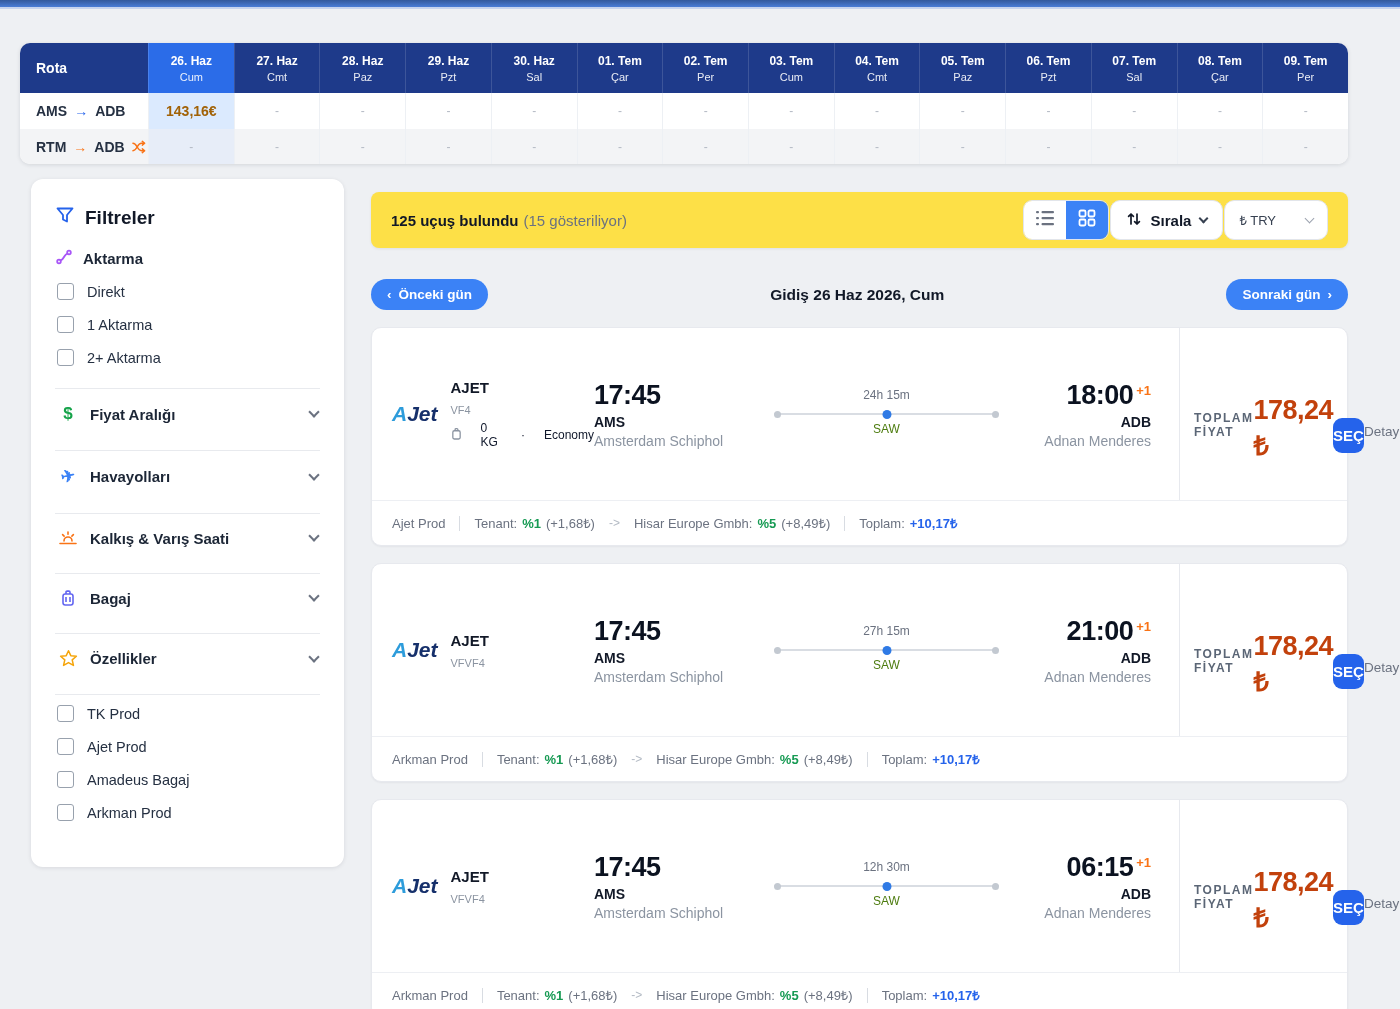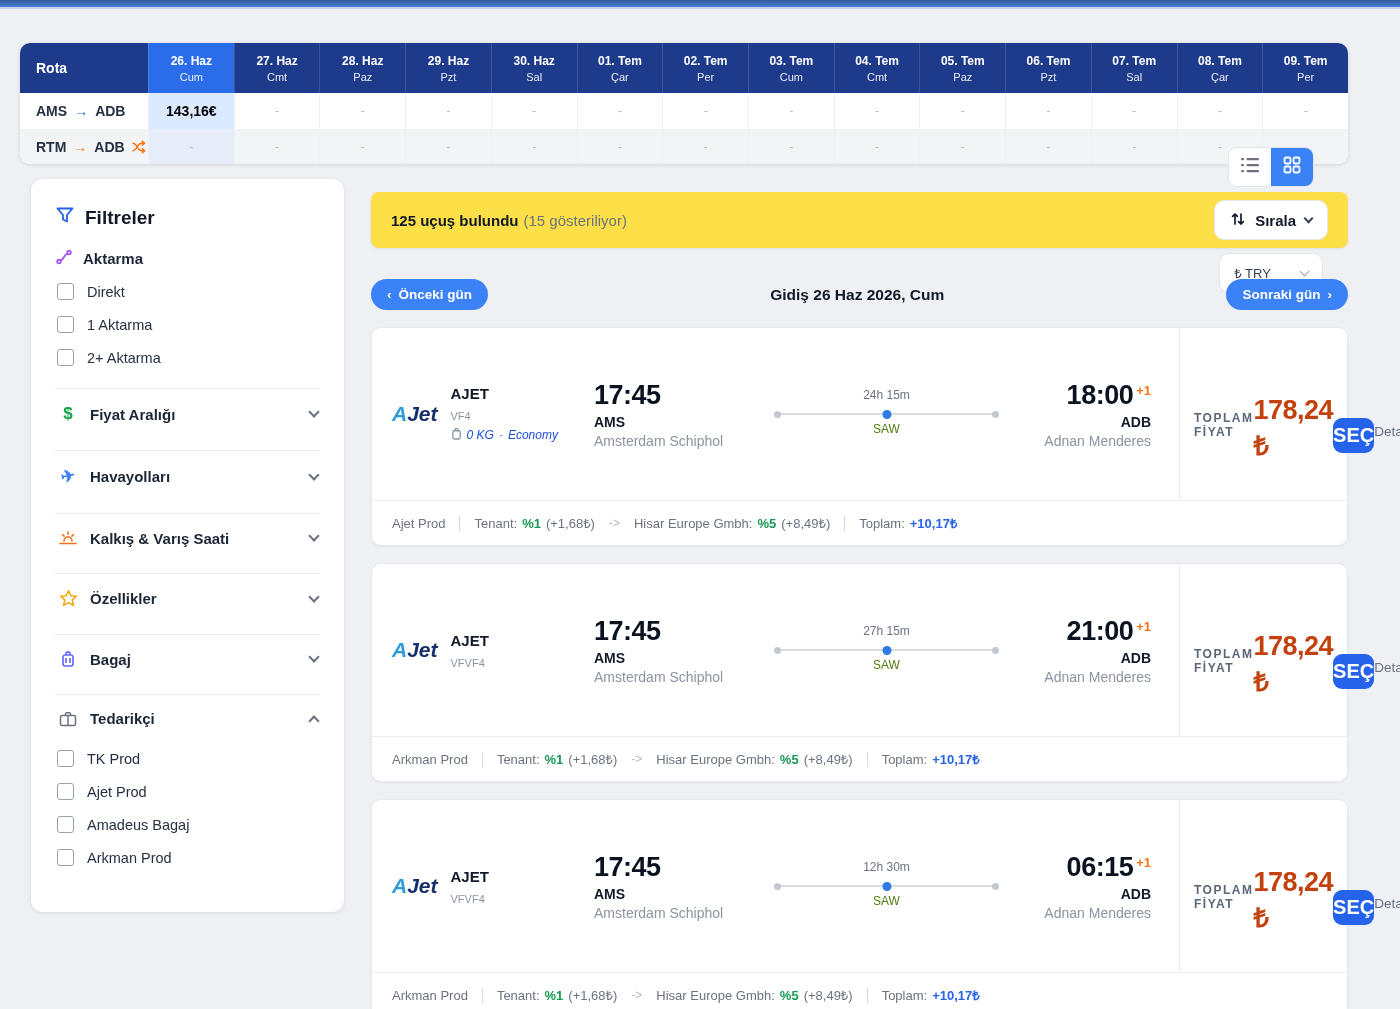--- a/index.html
+++ b/index.html
@@ -13,21 +13,21 @@
   .dt-row { display:grid; grid-template-columns:128px repeat(14,1fr); }
   .dt-head { background:#1e3a8a; color:#fff; height:50px; }
   .dt-head .cell { display:flex; flex-direction:column; align-items:center; justify-content:center; gap:3px; border-left:1px solid rgba(255,255,255,.14); cursor:pointer; }
   .dt-head .rota { align-items:flex-start; padding-left:16px; border-left:none; font-weight:700; font-size:14px; cursor:default; }
   .datecell.sel { background:#2b6ce8; }
   .dt-d { font-size:12px; font-weight:700; }
   .dt-w { font-size:11px; opacity:.9; }
   .dt-body1 { background:#fff; height:36px; }
   .dt-body2 { background:#f3f4f6; height:35px; }
   .dt-row .pricecell { display:flex; align-items:center; justify-content:center; font-size:12px; color:#b4bac4; border-left:1px solid #edf0f4; cursor:pointer; }
-  .pricecell.has-price { color:#000000; font-weight:700; font-size:14px; }
+  .pricecell.has-price { color:#a16207; font-weight:700; font-size:14px; }
   .dt-body1 .pricecell.sel { background:#dbeafe; }
   .dt-body2 .pricecell.sel { background:#e7edf8; }
   .routecell { display:flex; align-items:center; gap:7px; padding-left:16px; font-weight:700; font-size:14px; color:#253042; }
   .rc-arrow.blue { color:#2563eb; } .rc-arrow.orange { color:#f97316; }
 
   
   .cols { display:flex; gap:27px; margin-top:15px; align-items:flex-start;padding-left:11px; }
   .sidebar { width:313px; background:#fff; border-radius:12px; box-shadow:0 1px 4px rgba(16,24,40,.1); padding:26px 24px 30px; }
   .maincol { flex:1; min-width:0; }
 
@@ -44,21 +44,21 @@
   .chev { width:8px; height:8px; border-right:2px solid #6b7280; border-bottom:2px solid #6b7280; margin-left:auto; transform:rotate(45deg); margin-top:-4px; }
   .chev.up { transform:rotate(-135deg); margin-top:4px; }
   .ic-dollar { color:#16a34a; font-weight:700; font-size:17px; }
   .ic-plane { color:#3b82f6; font-size:17px; display:inline-block; transform:rotate(-12deg); }
   .fsec-opts { padding:2px 0 8px; }
 
   
   .toolbar { margin-top:13px; background:#fde047; border-radius:8px; height:56px; display:flex; align-items:center; padding:0 20px; box-shadow:0 1px 3px rgba(16,24,40,.07); }
   .results { font-size:15px; font-weight:700; color:#111827; }
   .results-note { font-weight:400; color:#6b7280; margin-left:5px; }
-  .tb-right { margin-left:auto; display:flex; gap:13px; align-items:center;flex-direction:column; }
+  .tb-right { margin-left:auto; display:flex; gap:1px; align-items:center; }
   .segmented { display:flex; border:1px solid #e2e5ea; border-radius:9px; overflow:hidden; height:40px; }
   .seg { width:42px; display:flex; align-items:center; justify-content:center; cursor:pointer; background:#fff; }
   .seg.active { background:#3b82f6; }
   .sortbtn { height:40px; border:1px solid #e2e5ea; border-radius:10px; background:#fff; display:flex; align-items:center; gap:9px; padding:0 15px; font-weight:700; font-size:15px; color:#111827; cursor:pointer; }
   .sm-chev { width:7px; height:7px; border-right:2px solid #374151; border-bottom:2px solid #374151; transform:rotate(45deg); margin-top:-4px; }
   .currency { height:40px; border:1px solid #e2e5ea; border-radius:10px; background:#fff; display:flex; align-items:center; padding:0 14px; font-size:13px; color:#374151; gap:30px; cursor:pointer; }
   .lt-chev { width:7px; height:7px; border-right:1.6px solid #9ca3af; border-bottom:1.6px solid #9ca3af; transform:rotate(45deg); margin-top:-4px; }
 
   
   .daynav { margin-top:31px; display:flex; align-items:center; }
@@ -66,38 +66,38 @@
   .daytitle { flex:1; text-align:center; font-weight:700; font-size:15.5px; color:#111827; }
 
   
   .fcard { margin-top:17px; background:#fff; border:1px solid #e7e9ee; border-radius:10px; box-shadow:0 1px 2px rgba(16,24,40,.05); }
   .fcard-main { display:flex; align-items:stretch; height:172px; }
   .fc-left { display:flex; align-items:center; gap:13px; padding-left:20px; width:222px; }
   .ajet-logo { font-style:italic; font-weight:800; font-size:21px; white-space:nowrap; }
   .ajet-a { color:#2d9cdb; } .ajet-rest { color:#16306b; }
   .fc-airline { font-size:15px; font-weight:800; color:#111827; }
   .fc-flightno { font-size:11px; color:#8b94a1; margin-top:8px; }
-  .fc-bag { display:flex; align-items:center; gap:5px; font-size:12px; color:#1d4ed8; margin-top:5px;font-style:italic; }
+  .fc-bag { display:flex; align-items:center; gap:19px; font-size:12px; color:#0f172a; margin-top:5px; }
   .fc-dep, .fc-arr { width:168px; display:flex; flex-direction:column; justify-content:center; }
   .fc-arr { width:150px; text-align:right; padding-right:28px; }
   .fc-time { font-size:27px; font-weight:800; color:#0b1220; letter-spacing:-.5px; }
   .fc-plus { color:#f97316; font-size:13px; font-weight:700; vertical-align:9px; letter-spacing:0; margin-left:3px; }
   .fc-code { font-size:14px; font-weight:700; color:#111827; margin-top:3px; }
   .fc-airport { font-size:14px; color:#8b94a1; margin-top:3px; }
   .fc-timeline { flex:1; position:relative; margin:0 30px 0 12px; display:flex; align-items:center; }
   .tl-line { height:2px; background:#d9dde3; width:100%; position:relative; border-radius:2px; }
   .tl-dot { width:7px; height:7px; border-radius:50%; background:#c3c9d1; position:absolute; top:-2.5px; }
   .tl-dot.l { left:0; } .tl-dot.r { right:0; }
   .tl-mid { width:9px; height:9px; background:#2f7ae5; border-radius:50%; position:absolute; left:50%; top:-3.5px; transform:translateX(-50%); }
   .tl-dur { position:absolute; top:-25px; left:50%; transform:translateX(-50%); font-size:12px; color:#6b7280; white-space:nowrap; }
   .tl-stop { position:absolute; top:9px; left:50%; transform:translateX(-50%); font-size:12px; font-weight:400; color:#4d7c0f; }
   .fc-price { width:168px; border-left:1px solid #e7e9ee; display:flex; align-items:center; padding:22px 14px 0; }
   .fp-label { font-size:12px; color:#5b6676; letter-spacing:1.5px; font-weight:600; }
   .fp-amount { font-size:27px; font-weight:800; color:#c2410c; margin-top:7px; letter-spacing:-.5px; }
-  .fp-btn { margin-top:21px; background:#2563eb; color:#fff; font-weight:700; font-size:20px; border:none; border-radius:9px; width:126px; height:35px; font-family:inherit; cursor:pointer; }
+  .fp-btn { margin-top:21px; background:#2563eb; color:#fff; font-weight:700; font-size:15px; border:none; border-radius:9px; width:126px; height:35px; font-family:inherit; cursor:pointer; }
   .fp-details { margin-top:13px; color:#6b7280; font-size:13.5px; display:flex; gap:7px; align-items:center; cursor:pointer; }
   .dt-chev { width:7px; height:7px; border-right:1.8px solid #6b7280; border-bottom:1.8px solid #6b7280; transform:rotate(45deg); margin-top:-4px; }
   .fcard-footer { border-top:1px solid #edeff3; display:flex; align-items:center; gap:14px; padding:13px 20px; font-size:13px; color:#6b7280; }
   .vsep { width:1px; height:15px; background:#d8dce2; }
   .pct { color:#169a53; font-weight:700; }
   .farrow { color:#b3bac4; font-size:12px; }
   .ftotal { color:#2563eb; font-weight:700; }
   .fgroup { display:flex; gap:5px; align-items:center; white-space:nowrap; }
 </style>
 </head>
@@ -280,53 +280,42 @@
                   <path d="M15.4 5.6 L13.9 7.1"></path>
                 </svg>
               </span>
               <span>Kalkış &amp; Varış Saati</span>
               <span class="chev "></span>
             </div>
           </div>
           <div class="fsection">
             <div class="fsec-head">
               <span class="fsec-ic">
-                <svg width="19" height="19" viewBox="0 0 20 20" fill="none" stroke="#f5a50b" stroke-width="1.6" stroke-linejoin="round">
-                  <path d="M10 1.8 L12.4 7 L18.3 7.6 L13.9 11.5 L15.2 17.3 L10 14.3 L4.8 17.3 L6.1 11.5 L1.7 7.6 L7.6 7 Z"></path>
-                </svg>
-              </span>
-              <span>Özellikler</span>
-              <span class="chev "></span>
-            </div>
-          </div>
-          <div class="fsection">
-            <div class="fsec-head">
-              <span class="fsec-ic">
                 <svg width="16" height="18" viewBox="0 0 16 18" fill="none" stroke="#6366f1" stroke-width="1.6">
                   <rect x="3" y="5" width="10" height="11" rx="2.2"></rect>
                   <path d="M6 5 V3.2 a1.1 1.1 0 0 1 1.1-1.1 h1.8 a1.1 1.1 0 0 1 1.1 1.1 V5"></path>
                   <path d="M6 8 V13 M10 8 V13"></path>
                 </svg>
               </span>
               <span>Bagaj</span>
               <span class="chev "></span>
             </div>
           </div>
           <div class="fsection">
             <div class="fsec-head">
               <span class="fsec-ic">
-                <svg width="18" height="16" viewBox="0 0 18 16" fill="none" stroke="#6b7280" stroke-width="1.5">
-                  <rect x="1.5" y="4.5" width="15" height="10" rx="1.6"></rect>
-                  <path d="M6.5 4.5 V3 a1.2 1.2 0 0 1 1.2-1.2 h2.6 a1.2 1.2 0 0 1 1.2 1.2 V4.5"></path>
-                  <path d="M9 4.5 V14.5"></path>
+                <svg width="19" height="19" viewBox="0 0 20 20" fill="none" stroke="#f5a50b" stroke-width="1.6" stroke-linejoin="round">
+                  <path d="M10 1.8 L12.4 7 L18.3 7.6 L13.9 11.5 L15.2 17.3 L10 14.3 L4.8 17.3 L6.1 11.5 L1.7 7.6 L7.6 7 Z"></path>
                 </svg>
               </span>
-              <span>Tedarikçi</span>
-              <span class="chev up"></span>
-            </div>
+              <span>Özellikler</span>
+              <span class="chev "></span>
+            </div>
+          </div>
+          <div class="fsection">
             <div class="fsec-opts">
               <label class="cbrow">
                 <span class="cb"></span>
                 <span>TK Prod</span>
               </label>
               <label class="cbrow">
                 <span class="cb"></span>
                 <span>Ajet Prod</span>
               </label>
               <label class="cbrow">

